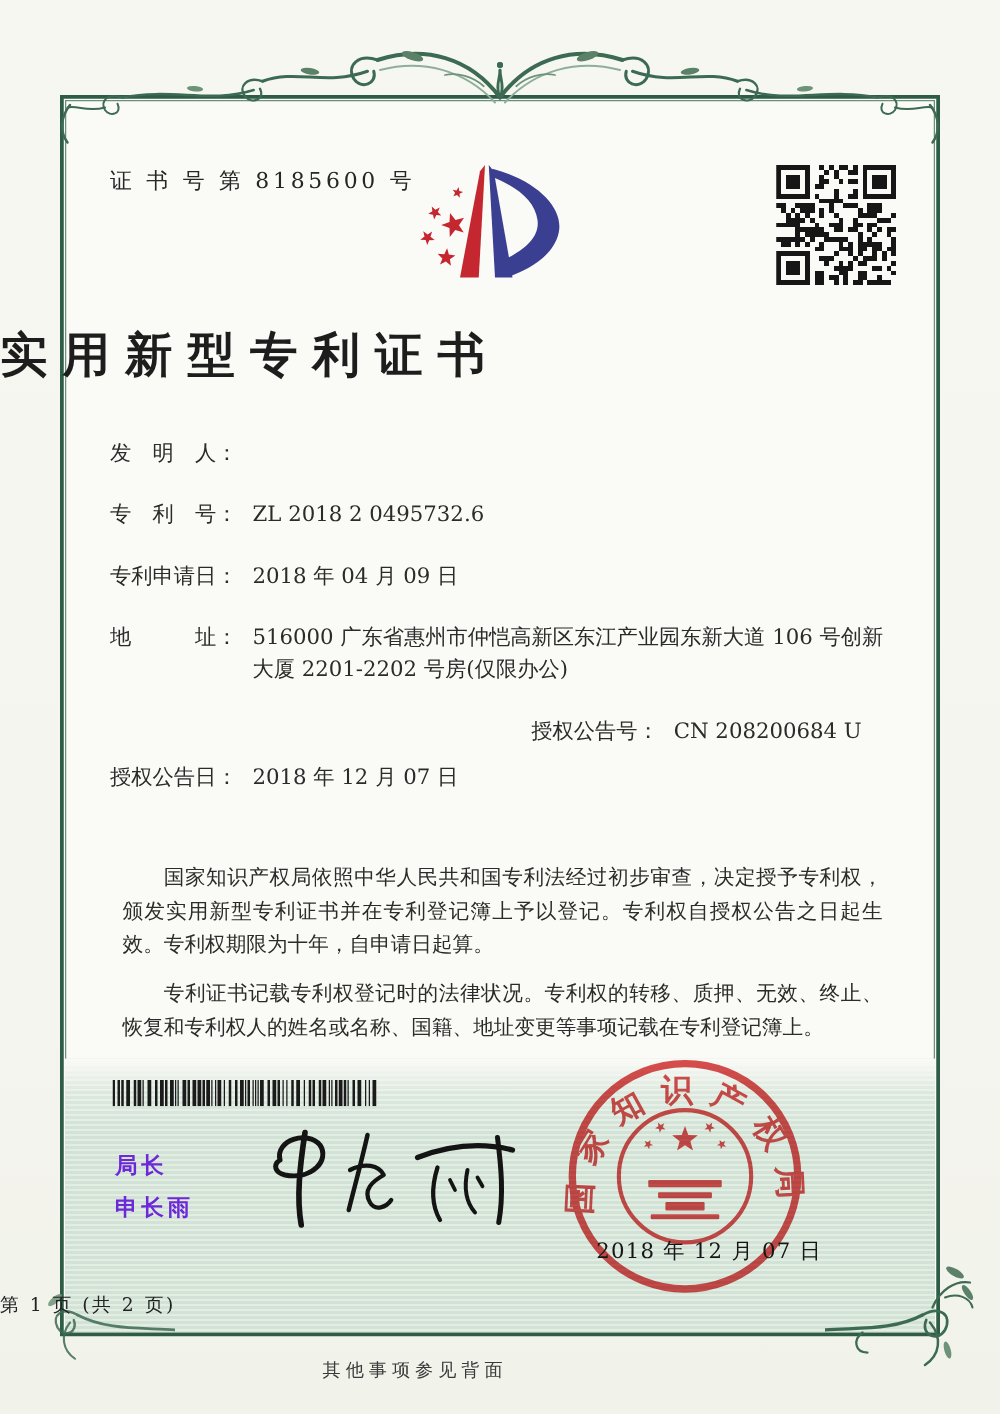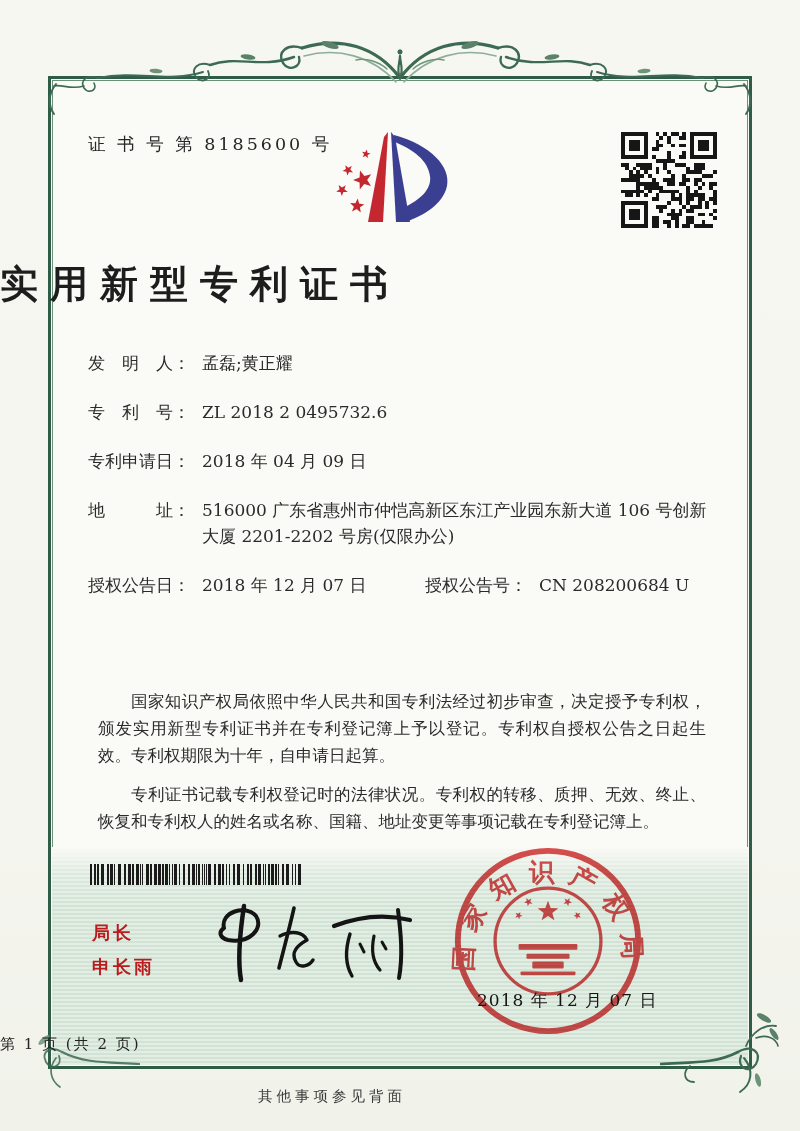--- a/index.html
+++ b/index.html
@@ -22,27 +22,27 @@
     height:60px;}
   
   .cert-no{position:absolute;left:88px;top:132px;font-size:17.5px;letter-spacing:3px;color:#262626;}
   .title{position:absolute;left:0;top:259px;width:800px;
     font-size:38px;font-weight:bold;letter-spacing:12px;color:#1d1d1d;}
   .fields{position:absolute;left:88px;top:350px;width:634px;font-size:17px;}
   .frow{display:flex;margin-bottom:23px;line-height:26px;}
   .flabel{flex:0 0 114px;white-space:nowrap;}
   .fvalue{flex:1;}
   .grant-row{display:flex;line-height:26px;}
-  .grant-first{flex:0 0 337px;display:flex;}
+  .grant-first{flex:0 0 337px;display:flex;margin-top:37px;}
   .grant-second{display:flex;}
   .paras{position:absolute;left:86px;top:676px;width:632px;font-size:16.5px;line-height:27px;text-align:justify;}
   .paras p{margin:12px;text-indent:2em;}
   .commissioner{position:absolute;left:92px;top:916px;z-index:6;
     font-family:"DejaVu Sans","Liberation Sans",sans-serif;font-size:18px;font-weight:600;
-    color:#b91c1c;letter-spacing:3px;line-height:34px;}
+    color:#6d28d9;letter-spacing:3px;line-height:34px;}
   .seal-date{position:absolute;left:477px;top:989px;z-index:7;font-size:17px;letter-spacing:1px;color:#161616;}
   .footer-page{position:absolute;left:0;top:1035px;width:800px;text-align:left;z-index:6;
     font-size:15px;letter-spacing:2px;color:#222;}
   .back-note{position:absolute;left:0;top:1087px;width:664px;text-align:center;
     font-size:14.5px;letter-spacing:4px;color:#3a3a3a;}
   
   .logo{position:absolute;left:334px;top:127px;width:130px;height:114px;z-index:3;}
   .qr{position:absolute;left:621px;top:132px;width:96px;height:96px;z-index:3;}
   .barcode{position:absolute;left:90px;top:864px;width:214px;height:21px;z-index:6;}
   .signature{position:absolute;left:182px;top:884px;width:250px;height:110px;z-index:6;}
@@ -423,21 +423,20 @@
       <rect x="22" y="24" width="1" height="1"></rect>
       <rect x="23" y="24" width="1" height="1"></rect>
     </g>
 </svg>
 
 <div class="title">实用新型专利证书</div>
 
 <div class="fields">
   <div class="frow">
     <span class="flabel">发　明　人：</span>
-    <span class="fvalue">孟磊;黄正耀</span>
   </div>
   <div class="frow">
     <span class="flabel">专　利　号：</span>
     <span class="fvalue">ZL 2018 2 0495732.6</span>
   </div>
   <div class="frow">
     <span class="flabel">专利申请日：</span>
     <span class="fvalue">2018 年 04 月 09 日</span>
   </div>
   <div class="frow">

